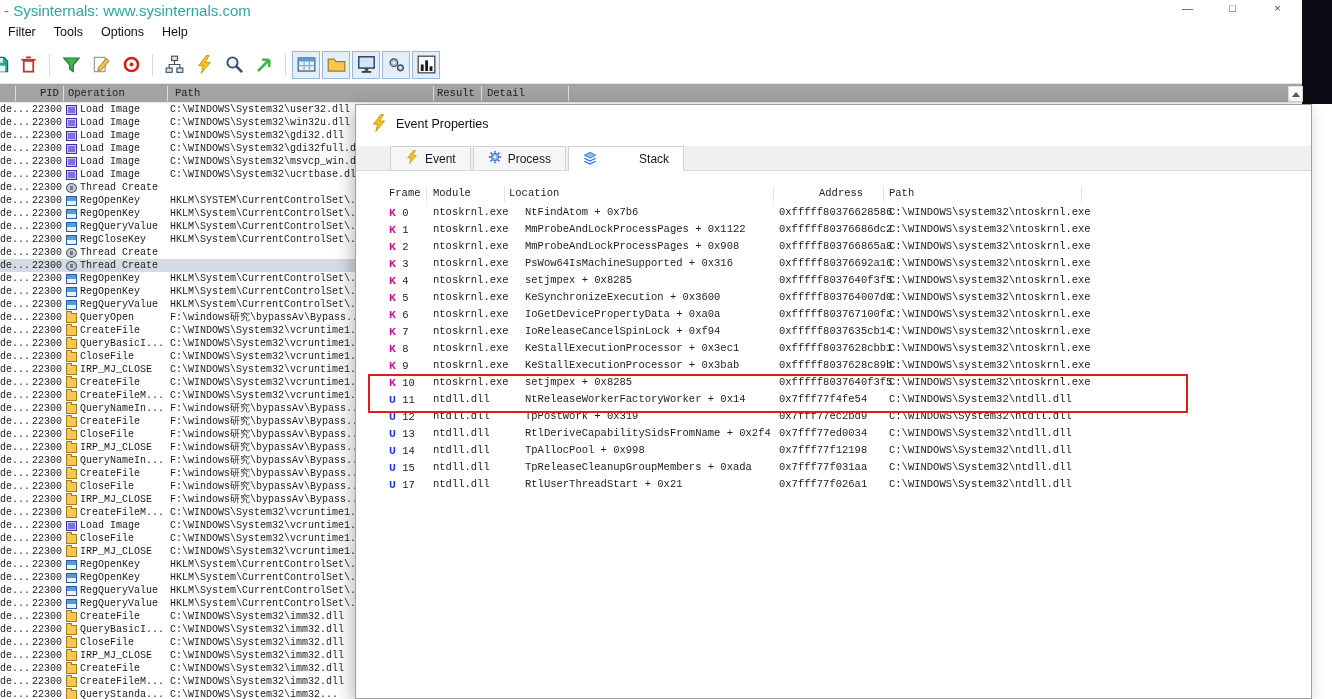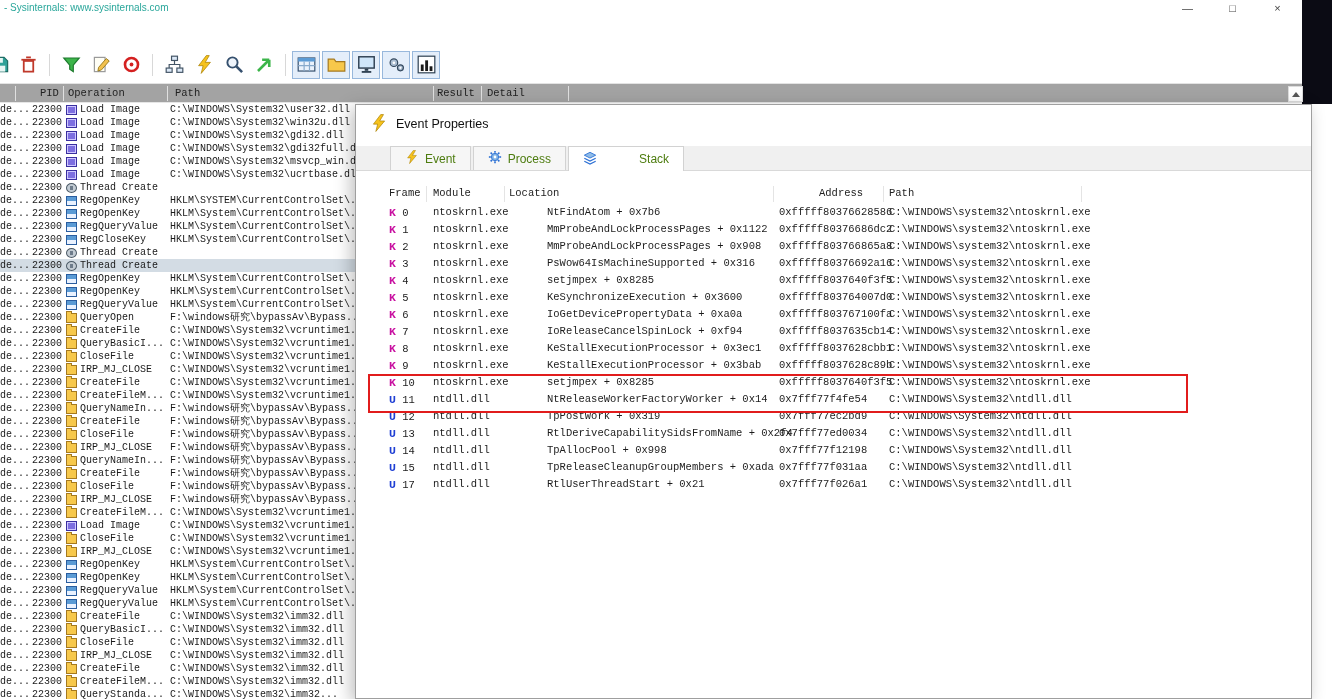--- a/index.html
+++ b/index.html
@@ -2,21 +2,21 @@
 <html><head>
 <meta charset="utf-8">
 <style>
   html,body{margin:0;padding:0;}
   body{width:1332px;height:699px;overflow:hidden;background:#fff;position:relative;
        font-family:"Liberation Sans",sans-serif;-webkit-font-smoothing:antialiased;}
   .app{position:absolute;inset:0;}
 
   
   .titlebar{position:absolute;left:0;top:0;width:1302px;height:18px;background:#fff;}
-  .title{position:absolute;left:4px;top:2px;font-size:10px;color:#2aa79b;white-space:nowrap;}
+  .title{position:absolute;left:4px;top:2px;font-size:15px;color:#2aa79b;white-space:nowrap;}
   .win-controls{position:absolute;left:1165px;top:0;display:flex;}
   .win-btn{width:45px;height:18px;line-height:16px;text-align:center;font-size:11px;color:#444;cursor:default;}
   .dark-corner{position:absolute;left:1302px;top:0;width:30px;height:104px;background:#0b0b14;}
 
   
   .menubar{position:absolute;left:0;top:18px;width:1302px;height:28px;display:flex;align-items:center;
            font-size:12.5px;color:#111;}
   .menu-item{padding:0 9px;}
   .menu-item:first-child{padding-left:8px;}
 
@@ -57,34 +57,34 @@
                border-bottom:5px solid #555;display:block;}
 
   
   .dialog{position:absolute;left:355px;top:104px;width:957px;height:595px;background:#fff;
           border:1px solid #9f9f9f;box-sizing:border-box;box-shadow:-4px 4px 16px rgba(0,0,0,.25);z-index:5;}
   .dlg-bolt{position:absolute;left:14px;top:9px;width:18px;height:18px;}
   .dlg-bolt svg{width:18px;height:18px;}
   .dlg-title{position:absolute;left:40px;top:12px;font-size:12.5px;color:#111;}
   .tabstrip{position:absolute;left:0;top:41px;width:100%;height:25px;background:#f0f0f0;
             border-bottom:1px solid #d9d9d9;box-sizing:border-box;display:flex;align-items:flex-end;padding-left:34px;}
-  .tab{display:flex;align-items:center;gap:6px;height:24px;padding:0 14px;font-size:12px;color:#4d7c0f;
+  .tab{display:flex;align-items:center;gap:6px;height:24px;padding:0 14px;font-size:12px;color:#0f172a;
        border:1px solid #d2d2d2;border-bottom:none;background:#f6f6f6;position:relative;box-sizing:border-box;margin-right:2px;}
   .tab svg{width:14px;height:14px;flex:none;}
   .tab.active{background:#fff;height:25px;margin-bottom:-1px;z-index:2;gap:42px;}
 
   .stack-header{position:absolute;left:0;top:79px;width:100%;height:20px;
                 font:10.5px "Liberation Mono","DejaVu Sans Mono",monospace;color:#222;text-align:right;}
   .sh-label{position:absolute;top:3px;white-space:nowrap;}
   .sh-sep{position:absolute;top:2px;width:1px;height:16px;background:#e4e4e4;}
   .stack-rows{position:absolute;left:0;top:101px;width:100%;}
   .srow{position:relative;height:17px;line-height:17px;white-space:nowrap;
         font:10.5px "Liberation Mono","DejaVu Sans Mono",monospace;color:#1c1c1c;}
   .sc{position:absolute;top:0;}
-  .sc-frame{left:33px;}  .sc-module{left:77px;}  .sc-location{left:161px;padding-left:30px;}
+  .sc-frame{left:33px;}  .sc-module{left:77px;}  .sc-location{left:139px;padding-left:30px;}
   .sc-address{left:423px;} .sc-path{left:533px;}
   .fK{color:#c810a0;font-weight:bold;font-size:11.5px;}
   .fU{color:#1f3fd4;font-weight:bold;font-size:11.5px;}
   .red-box{position:absolute;left:12px;width:820px;height:39px;border:2px solid #e11c1c;
            box-sizing:border-box;z-index:3;pointer-events:none;}
 </style>
 </head>
 <body>
 
 <div class="app">
@@ -92,20 +92,26 @@
   <div class="titlebar">
     <span class="title">- Sysinternals: www.sysinternals.com</span>
     <div class="win-controls">
       <span class="win-btn">—</span>
       <span class="win-btn">□</span>
       <span class="win-btn">×</span>
     </div>
   </div>
   <div class="dark-corner"></div>
 
+  <div class="menubar" id="menubar">
+      <span class="menu-item">Filter</span>
+      <span class="menu-item">Tools</span>
+      <span class="menu-item">Options</span>
+      <span class="menu-item">Help</span>
+    </div>
   <div class="toolbar" id="toolbar">
       <div class="tb-btn cut">
         <svg viewBox="0 0 16 16">
           <path d="M2 2h9l3 3v9H2z" fill="#2fa198" stroke="#1c6b63"></path>
           <rect x="4" y="9" width="8" height="5" fill="#e8f6f4"></rect>
           <rect x="5" y="2.5" width="5" height="4" fill="#e8f6f4"></rect>
         </svg>
       </div>
       <div class="tb-btn">
         <svg viewBox="0 0 16 16">

